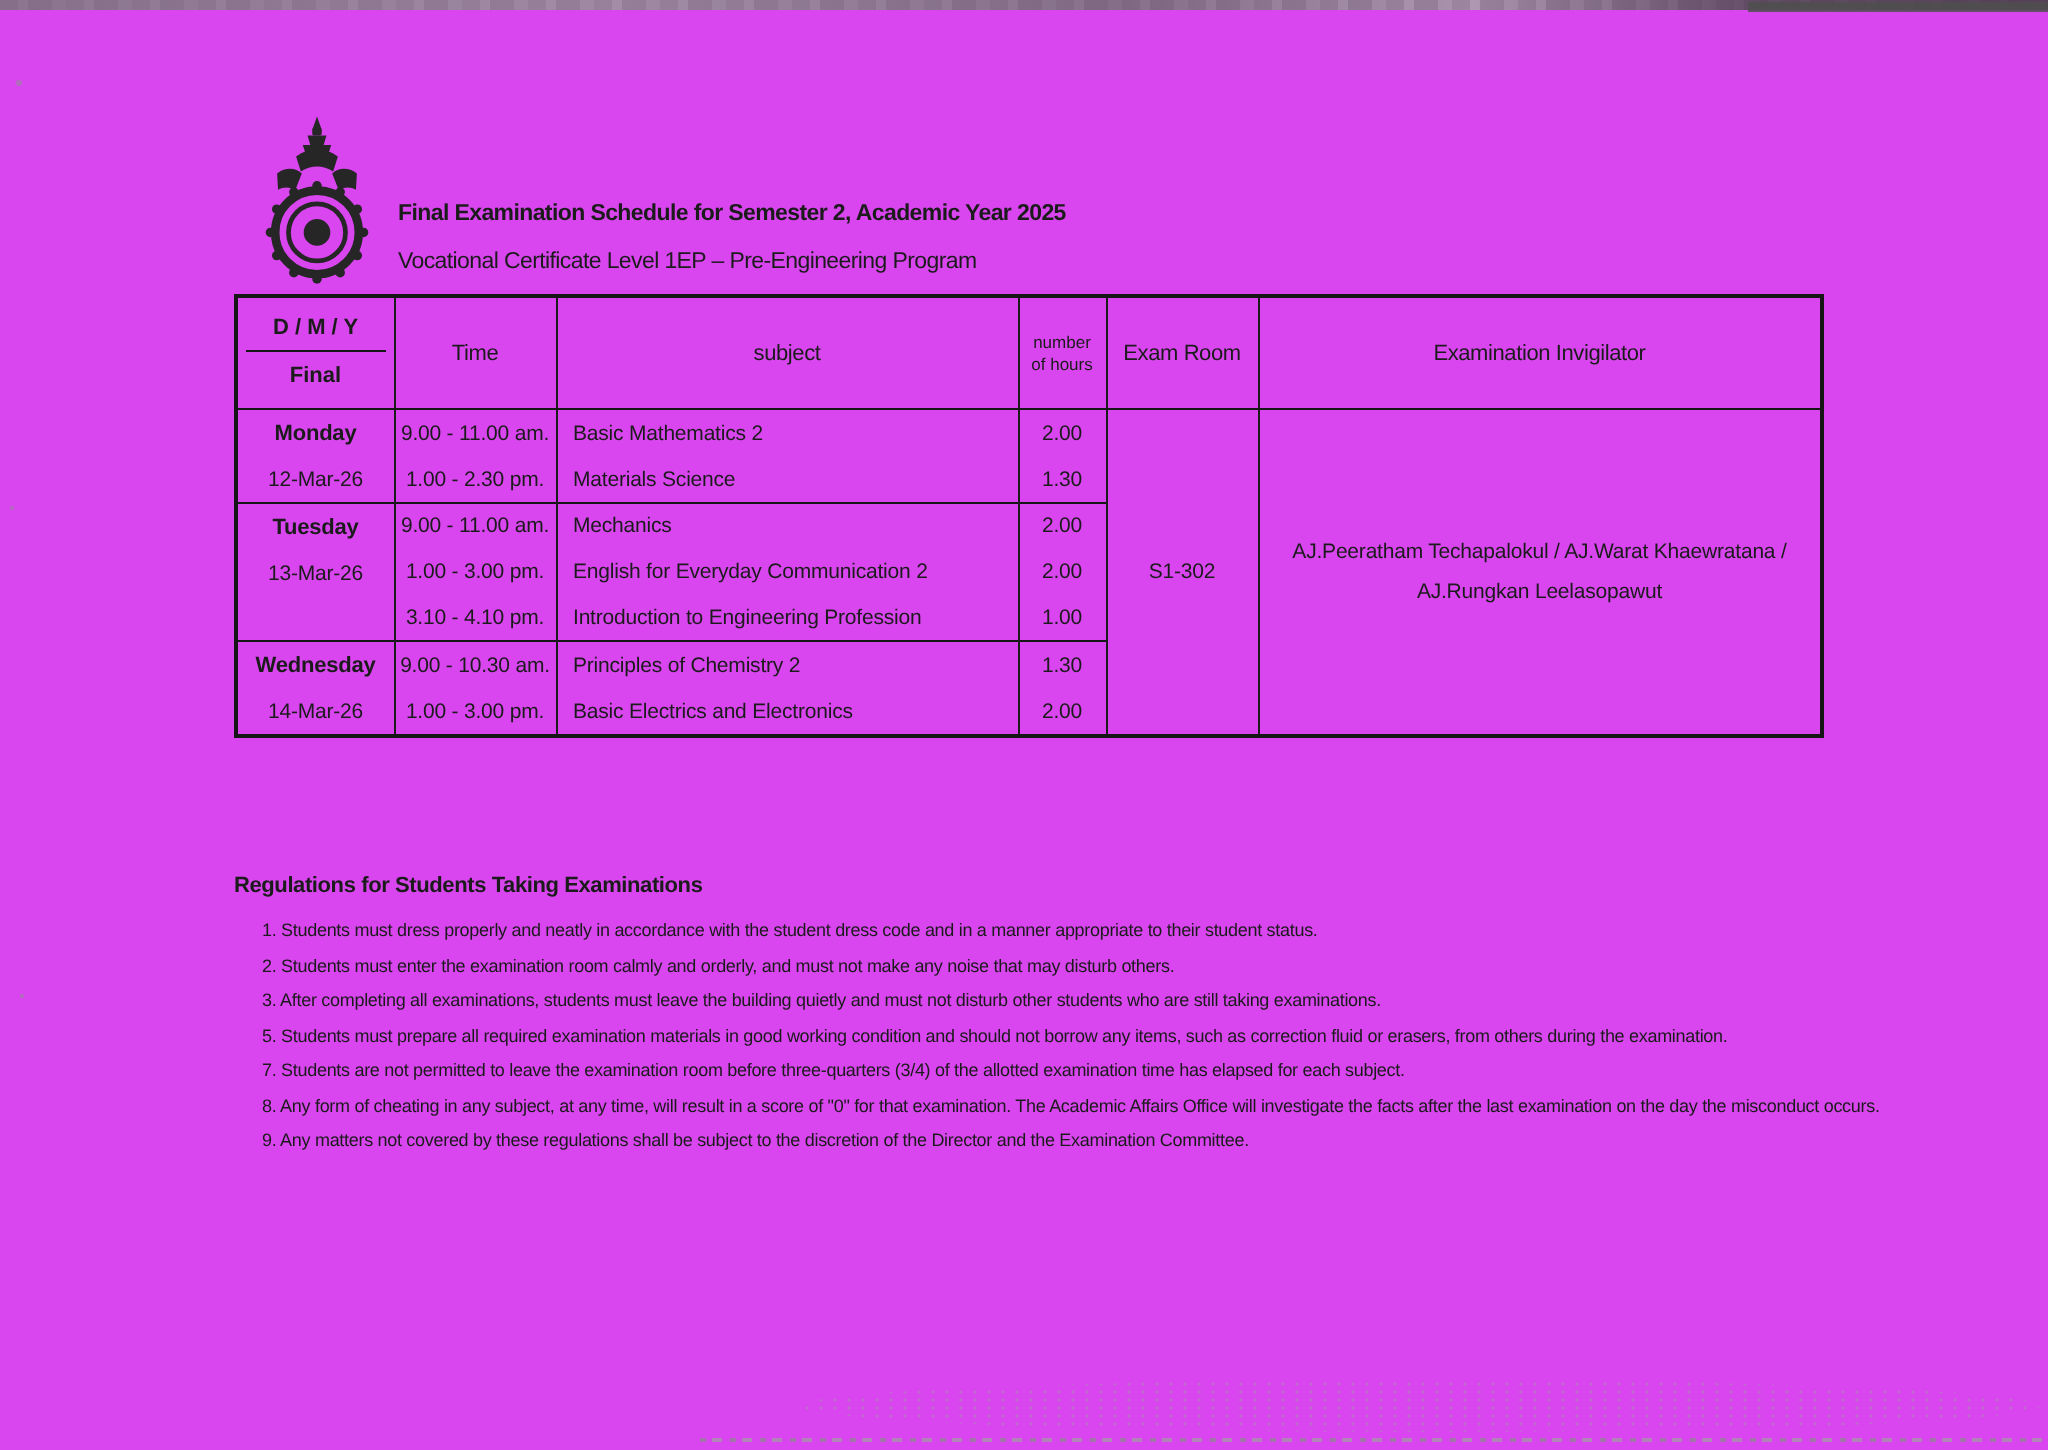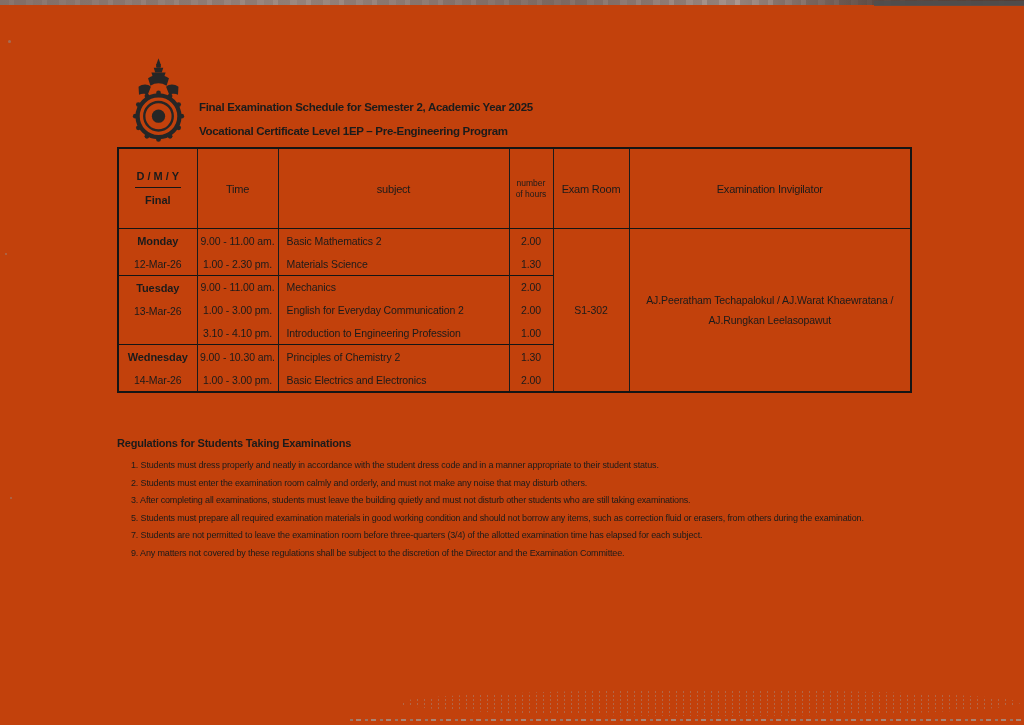--- a/index.html
+++ b/index.html
@@ -1,21 +1,21 @@
 <!DOCTYPE html>
 <html><head>
 <meta charset="utf-8">
 <style>
   * { margin: 0; padding: 0; box-sizing: border-box; }
   html, body { background: #e9e9e9; }
   .page {
     position: relative;
     width: 1024px;
     height: 725px;
-    background: #c2410c;
+    background: #d946ef;
     font-family: "Liberation Sans", sans-serif;
     color: #1b1b1b;
     overflow: hidden;
   }
 
   
   .top-band {
     position: absolute; top: 0; left: 0; right: 0; height: 5px;
     background:
       linear-gradient(90deg, rgba(120,120,120,.85) 0%, rgba(150,150,150,.7) 30%,
@@ -42,36 +42,36 @@
     position: absolute; left: 350px; right: 0; top: 719px; height: 2px;
     background: repeating-linear-gradient(90deg, #8a8a8a 0 3px, transparent 3px 6px, #a0a0a0 6px 11px, transparent 11px 15px);
     opacity: .7;
   }
 
   
   .doc-header { position: absolute; top: 57px; left: 130px; display: flex; }
   .logo { width: 57px; height: 88px; flex: 0 0 auto; }
   .titles { margin-left: 12px; margin-top: 44px; }
   .title-line1 { font-weight: bold; font-size: 11.5px; letter-spacing: -0.3px; line-height: 13px; }
-  .title-line2 { font-weight: bold; font-size: 11.5px; letter-spacing: -0.3px; line-height: 13px; margin-top: 11px; }
+  .title-line2 { font-weight: normal; font-size: 11.5px; letter-spacing: -0.3px; line-height: 13px; margin-top: 11px; }
 
   
   table.schedule {
     position: absolute; top: 147px; left: 117px; width: 793px;
     border-collapse: collapse; table-layout: fixed;
     border: 2px solid #151515;
   }
   table.schedule th, table.schedule td {
     border-left: 1.5px solid #1b1b1b;
     font-weight: normal;
   }
   table.schedule th:first-child, table.schedule td.day-cell { border-left: none; }
   thead th { border-bottom: 1.6px solid #151515; height: 48px; vertical-align: middle; text-align: center; }
   .th-bold { font-weight: bold; font-size: 11px; letter-spacing: -0.2px; }
-  th.dmy-header { padding: 16px; }
+  th.dmy-header { padding: 4px; }
   .dmy-top { height: 23px; border-bottom: 1.5px solid #161616; display: flex; align-items: center; justify-content: center; font-weight: bold; font-size: 11px; }
   .dmy-bottom { height: 24px; display: flex; align-items: center; justify-content: center; font-weight: bold; font-size: 11px; }
   .hours-header div { font-size: 8.5px; line-height: 11px; text-align: center; }
 
   tbody td { height: 23px; font-size: 10.5px; letter-spacing: -0.1px; margin-left: 12px; }
   td.group-start { border-top: 1.6px solid #151515; }
   td.day-cell { vertical-align: top; padding: 0; }
   .day-name { height: 23px; display: flex; align-items: center; justify-content: center; font-weight: bold; font-size: 11px; }
   .day-date { height: 23px; display: flex; align-items: center; justify-content: center; font-size: 10.5px; }
   td.time-cell { text-align: center; }
@@ -229,16 +229,17 @@
   </table>
 
 
   <div class="reg-heading">Regulations for Students Taking Examinations</div>
   <div class="reg-list">
       <div class="reg-item">1. Students must dress properly and neatly in accordance with the student dress code and in a manner appropriate to their student status.</div>
       <div class="reg-item">2. Students must enter the examination room calmly and orderly, and must not make any noise that may disturb others.</div>
       <div class="reg-item">3. After completing all examinations, students must leave the building quietly and must not disturb other students who are still taking examinations.</div>
       <div class="reg-item">5. Students must prepare all required examination materials in good working condition and should not borrow any items, such as correction fluid or erasers, from others during the examination.</div>
       <div class="reg-item">7. Students are not permitted to leave the examination room before three-quarters (3/4) of the allotted examination time has elapsed for each subject.</div>
+      <div class="reg-item">8. Any form of cheating in any subject, at any time, will result in a score of "0" for that examination. The Academic Affairs Office will investigate the facts after the last examination on the day the misconduct occurs.</div>
       <div class="reg-item">9. Any matters not covered by these regulations shall be subject to the discretion of the Director and the Examination Committee.</div>
     </div>
 
 </div>
 
 </body></html>

